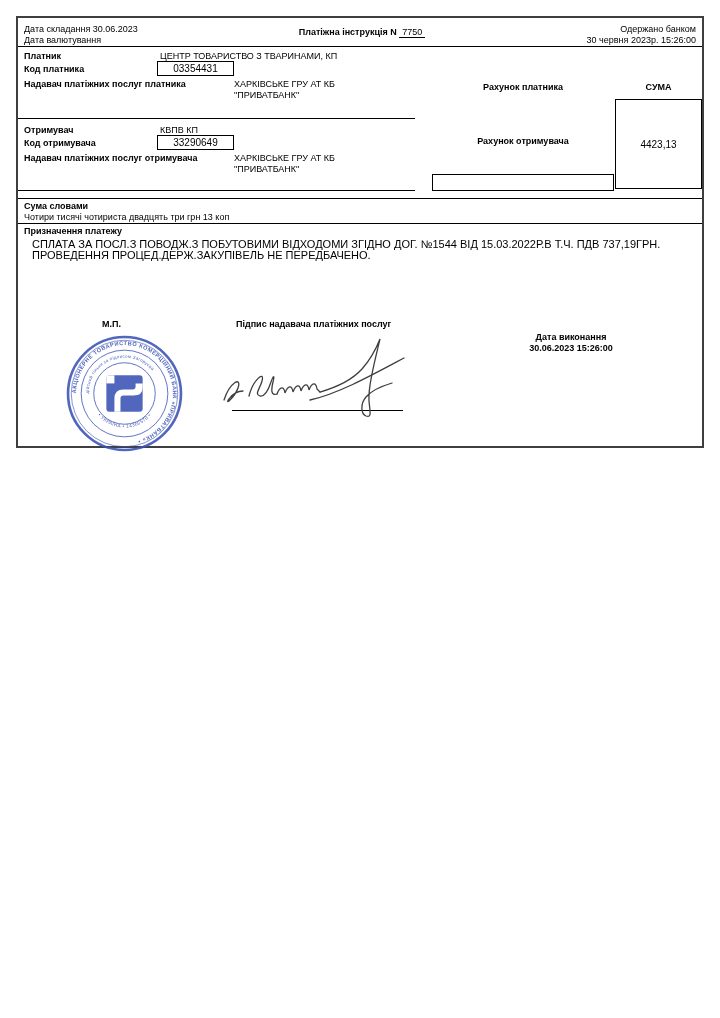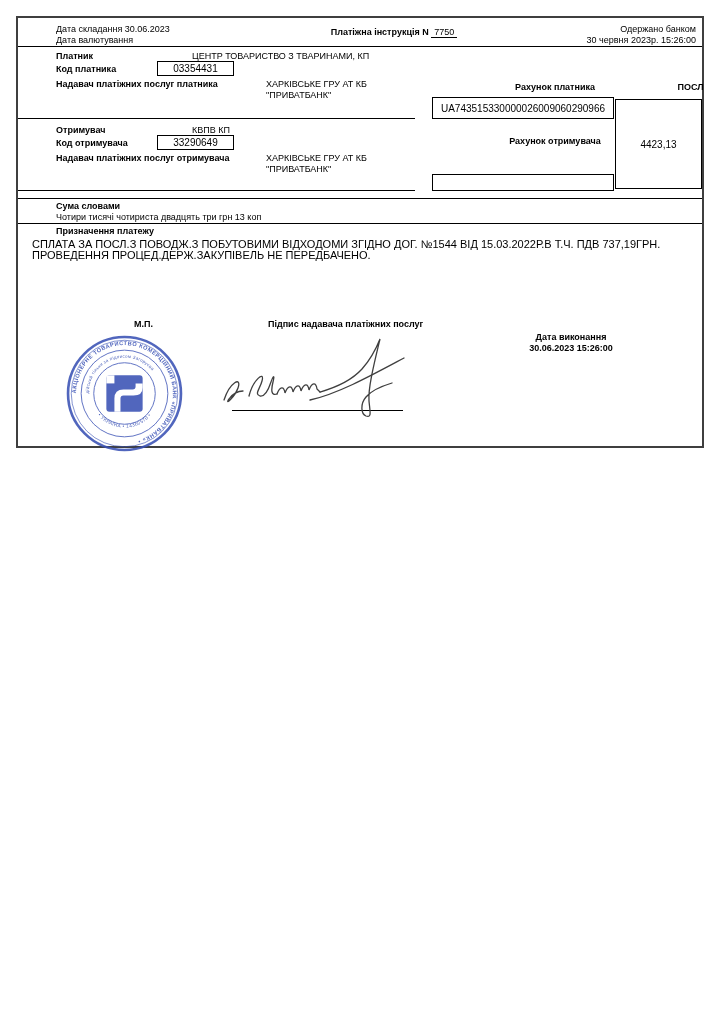--- a/index.html
+++ b/index.html
@@ -4,21 +4,21 @@
 <style>
   :root{ --sb:#3a52b5; }
   *{ margin:0; padding:0; box-sizing:border-box; }
   html,body{ width:720px; height:1018px; background:#ffffff;
     font-family:"Liberation Sans", sans-serif; color:#000; }
   .page{ position:relative; width:720px; height:1018px; background:#fff; overflow:hidden; }
   .doc{ position:absolute; left:16px; top:16px; width:688px; height:432px;
     border:2px solid #3f3f3f; background:#fff; }
   .t9{ font-size:9px; line-height:10.5px; }
   .b{ font-weight:bold; }
-  .abs{ position:absolute;margin-left:32px; }
+  .abs{ position:absolute; }
   .hline{ position:absolute; height:1px; background:#000; }
   .box{ position:absolute; border:1px solid #000; display:flex; align-items:center; justify-content:center; font-size:10px; background:#fff; }
   .cen{ text-align:center; }
   .rgt{ text-align:right; }
   .num-underline{ font-weight:normal; border-bottom:1px solid #000; padding:0 3px; }
   .purpose{ position:absolute; left:14px; top:221px; width:652px; font-size:11px; line-height:10.5px; }
   .stamp{ position:absolute; left:46px; top:315px; width:121px; height:121px; opacity:0.88; z-index:3; }
   .sig{ position:absolute; left:196px; top:318px; width:205px; height:82px; z-index:2; }
   .sigline{ position:absolute; left:214px; top:392px; width:171px; height:1px; background:#000; }
   .datecol{ position:absolute; left:468px; top:314px; width:170px; text-align:center; font-weight:bold; font-size:9px; line-height:11px; }
@@ -48,22 +48,21 @@
     <div class="abs t9 b" style="left:6px; top:46px;">Код платника</div>
     <div class="box" style="left:139px; top:43px; width:77px; height:15px;">03354431</div>
     <div class="abs t9 b" style="left:6px; top:61px; width:210px;">Надавач платіжних послуг платника</div>
     <div class="abs t9" style="left:216px; top:61px;">
       <div>ХАРКІВСЬКЕ ГРУ АТ КБ</div>
       <div>"ПРИВАТБАНК"</div>
     </div>
     <div class="hline" style="left:0; top:100px; width:397px;"></div>
 
     <div class="abs t9 b cen" style="left:414px; top:64px; width:182px;">Рахунок платника</div>
-    <div class="abs t9 b cen" style="left:597px; top:64px; width:87px;">ПОСЛ</div>
-    <div class="box" style="left:414px; top:79px; width:182px; height:22px;">UA743515330000026009060290966</div>
+    <div class="abs t9 b cen" style="left:597px; top:64px; width:87px;">СУМА</div>
     <div class="box" style="left:597px; top:81px; width:87px; height:90px;">4423,13</div>
 
     <div class="abs t9 b cen" style="left:414px; top:118px; width:182px;">Рахунок отримувача</div>
     <div class="box" style="left:414px; top:156px; width:182px; height:17px;"></div>
 
     <div class="abs t9 b" style="left:6px; top:107px;">Отримувач</div>
     <div class="abs t9" style="left:142px; top:107px;">КВПВ КП</div>
     <div class="abs t9 b" style="left:6px; top:120px;">Код отримувача</div>
     <div class="box" style="left:139px; top:117px; width:77px; height:15px;">33290649</div>
     <div class="abs t9 b" style="left:6px; top:135px; width:210px;">Надавач платіжних послуг отримувача</div>

